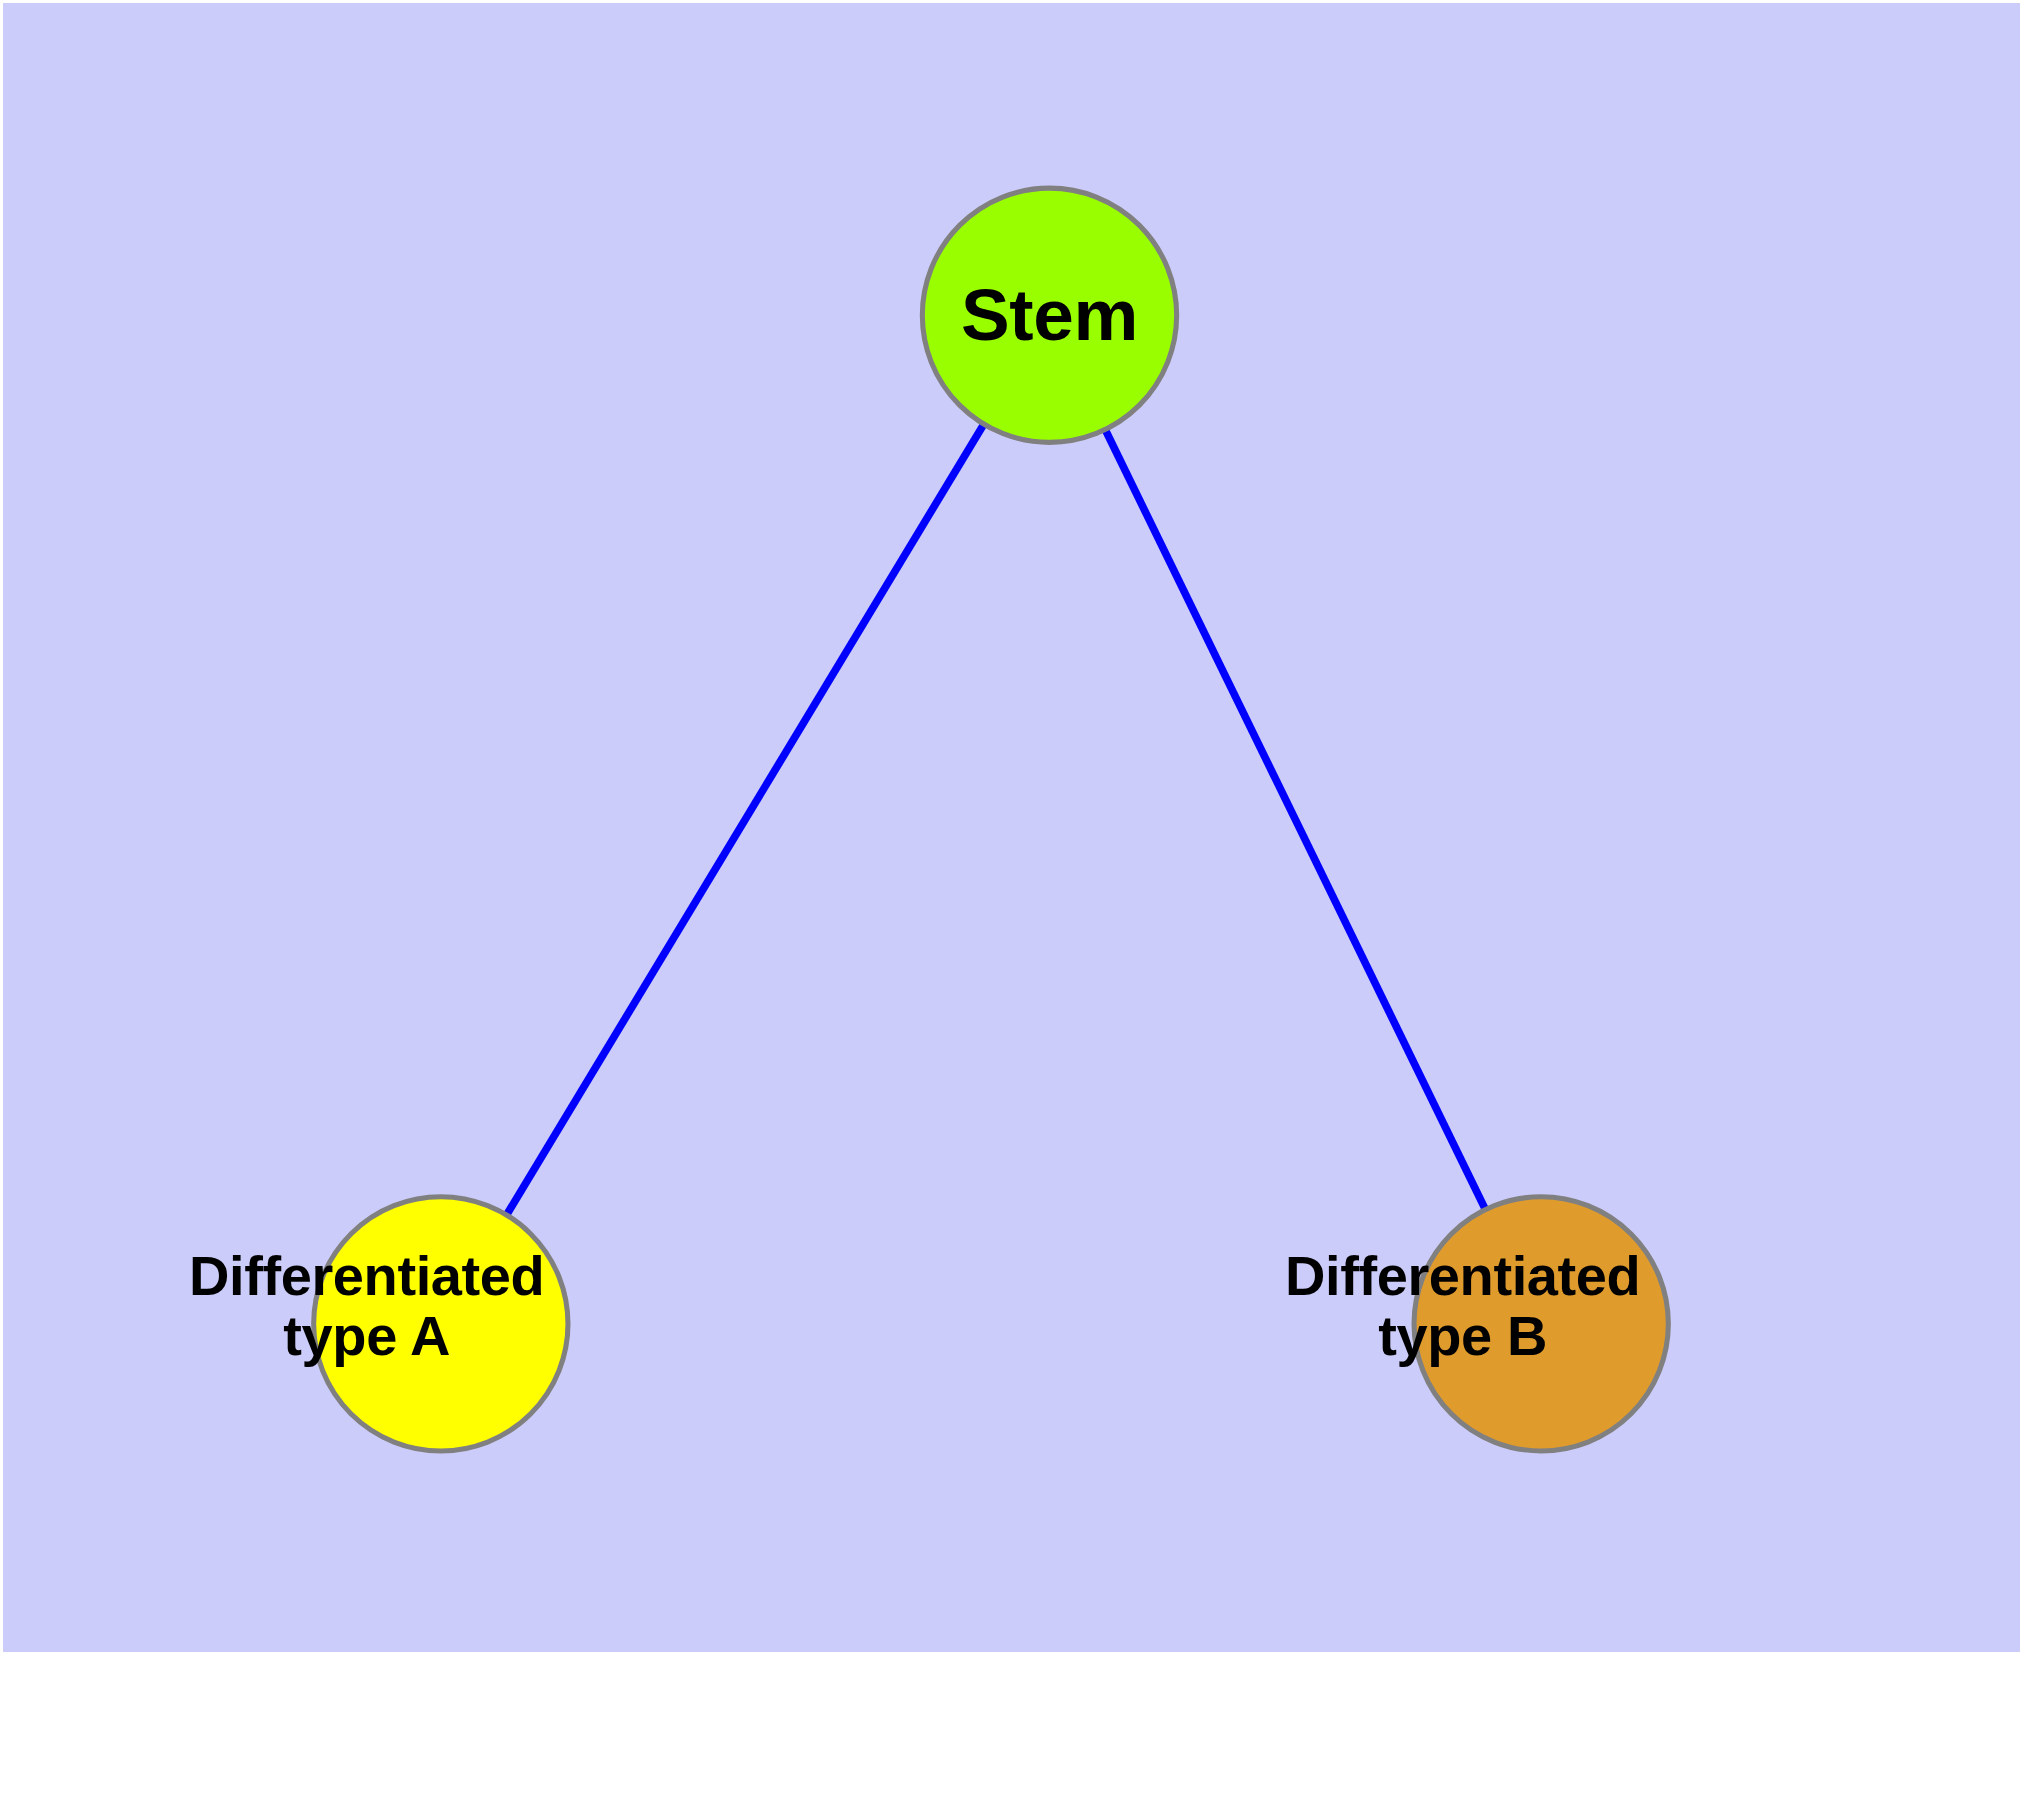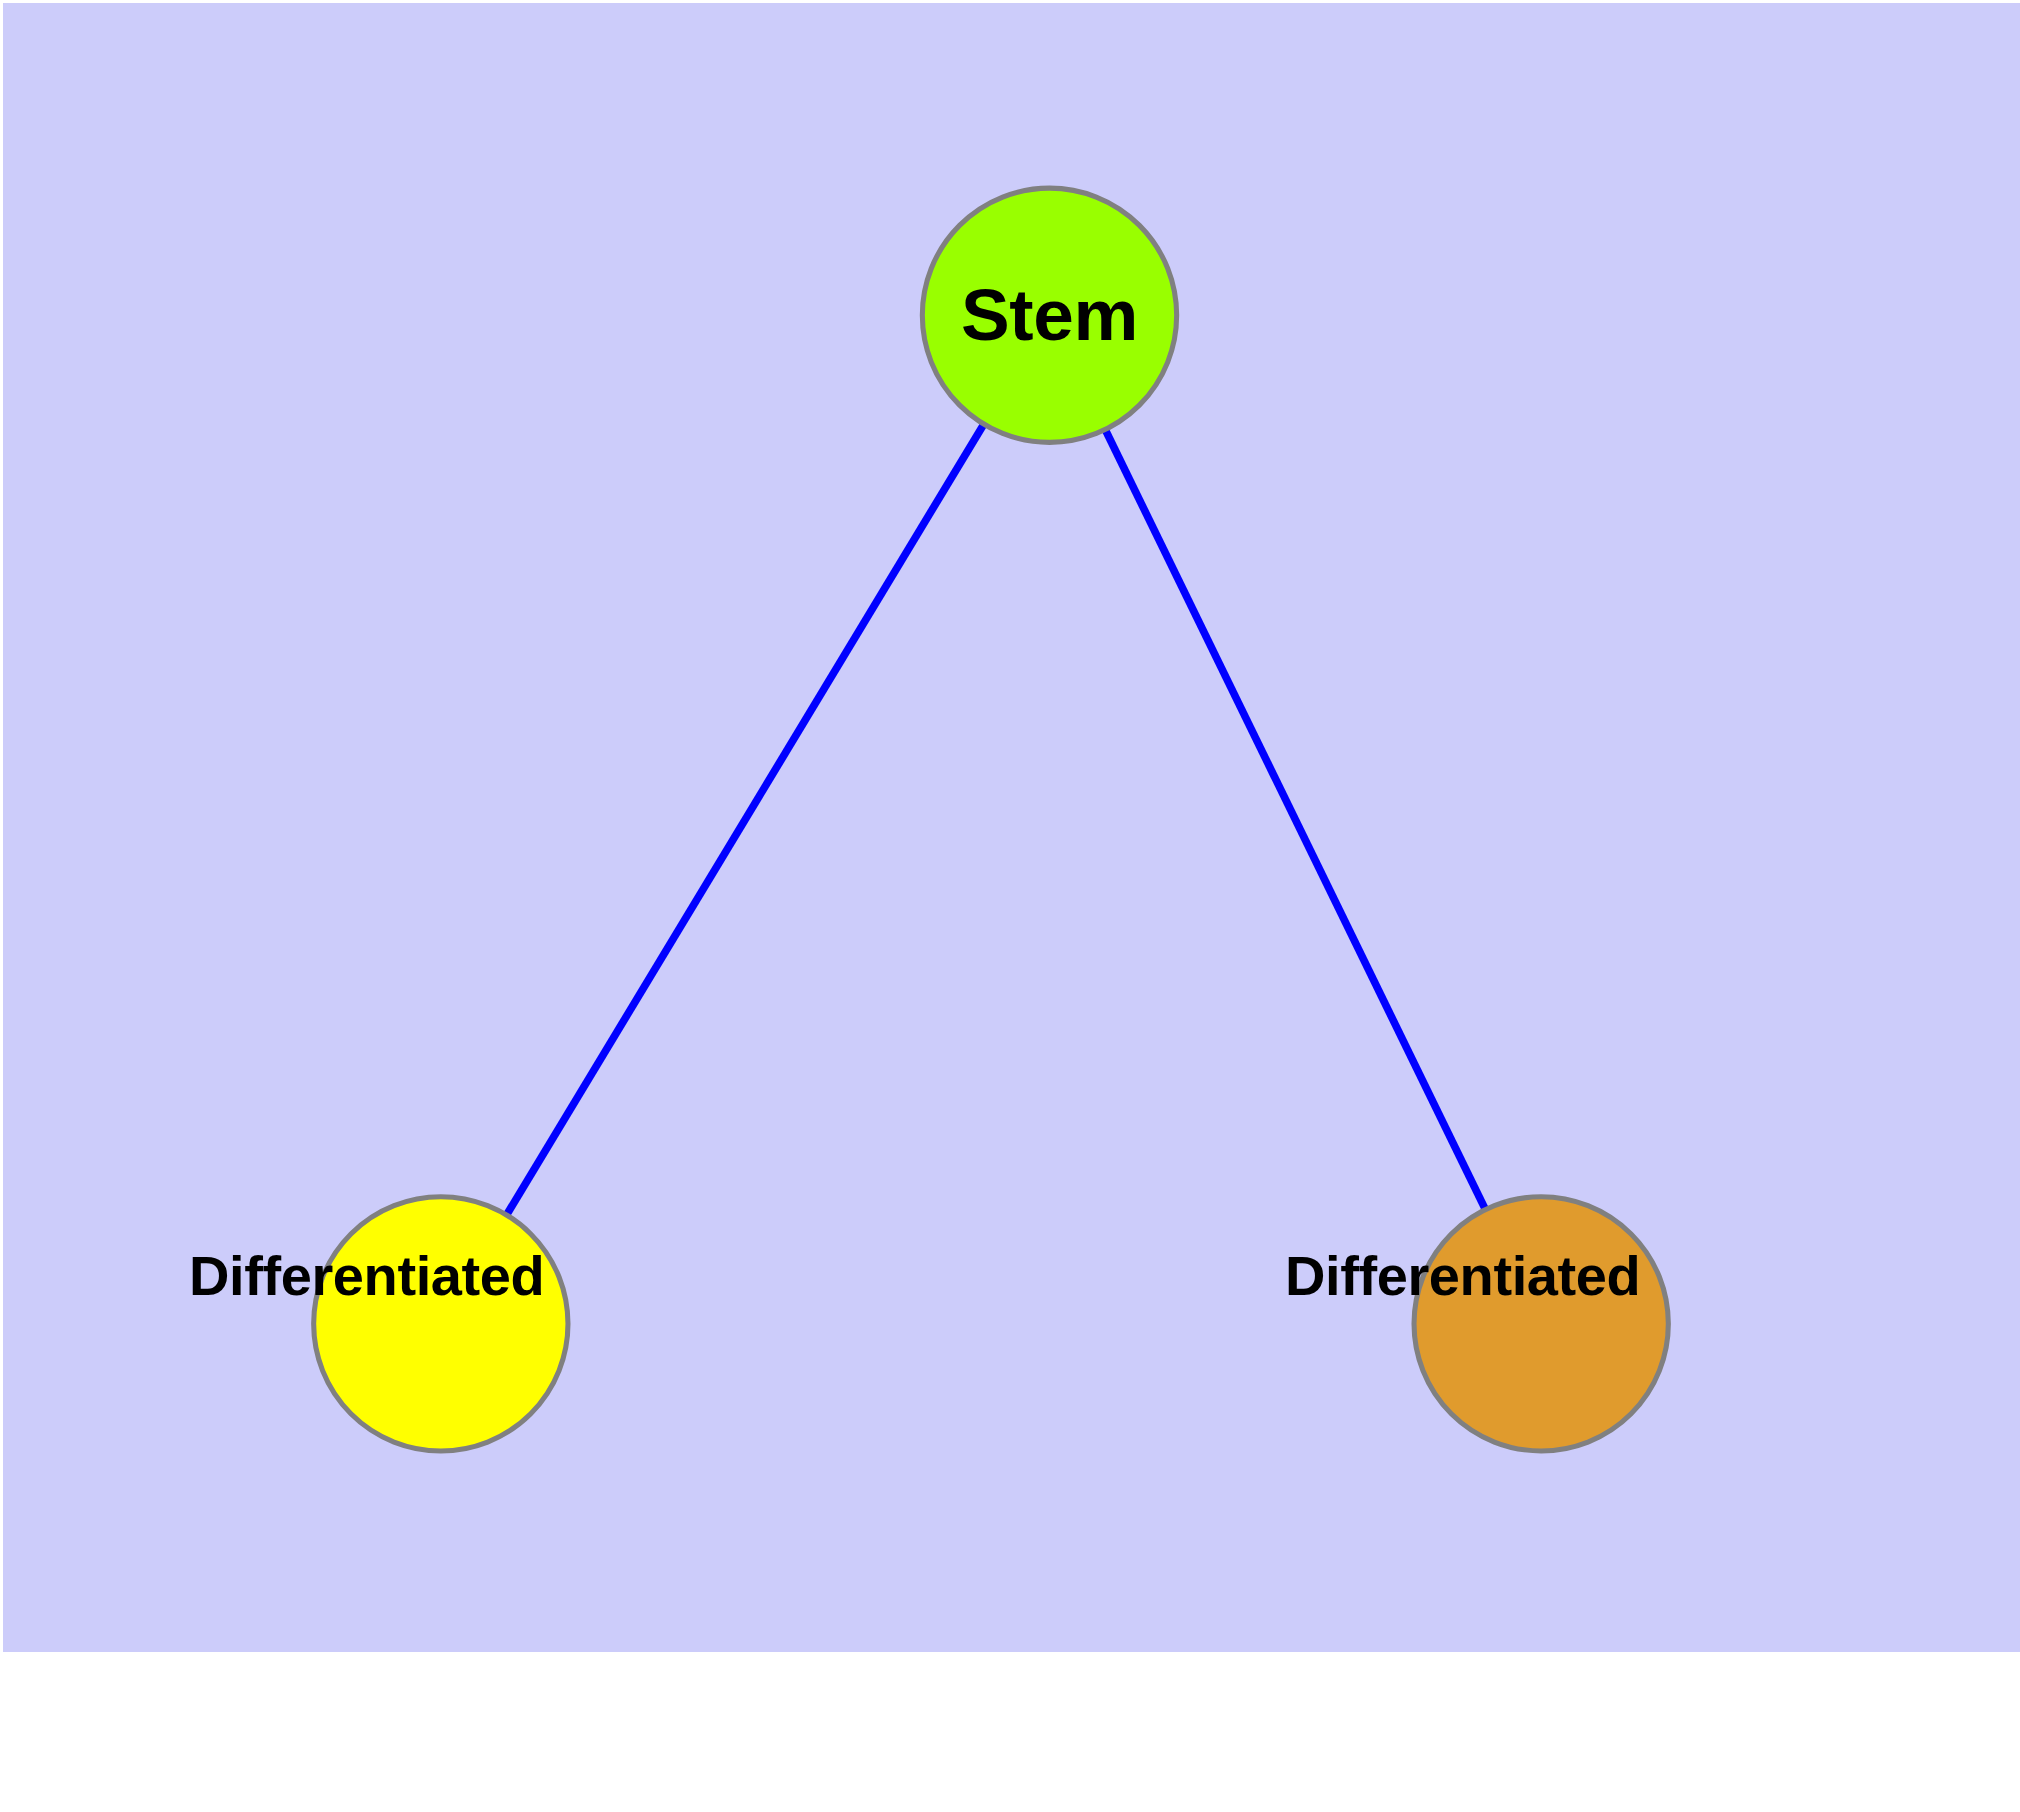--- a/index.html
+++ b/index.html
@@ -62,18 +62,18 @@
       </g>
     <g id="nodes-layer">
         <circle cx="1238" cy="372" r="150" fill="#99ff00" stroke="#808080" stroke-width="6"></circle>
         <circle cx="520" cy="1562" r="150" fill="#ffff00" stroke="#808080" stroke-width="6"></circle>
         <circle cx="1818" cy="1562" r="150" fill="#e09b2d" stroke="#808080" stroke-width="6"></circle>
       </g>
   </svg>
 
   <div id="labels-layer">
       <div class="node-label label-stem" style="left: 961px; top: 276px;"><span>Stem</span></div>
-      <div class="node-label label-leaf" style="left: 189px; top: 1246px;"><span>Differentiated</span><br></div>
-      <div class="node-label label-leaf" style="left: 1285px; top: 1246px;"><span>Differentiated</span><br></div>
+      <div class="node-label label-leaf" style="left: 189px; top: 1246px;"><span>Differentiated</span><br><span>type A</span></div>
+      <div class="node-label label-leaf" style="left: 1285px; top: 1246px;"><span>Differentiated</span><br><span>type B</span></div>
     </div>
 
 </div>
 
 
 </body></html>

